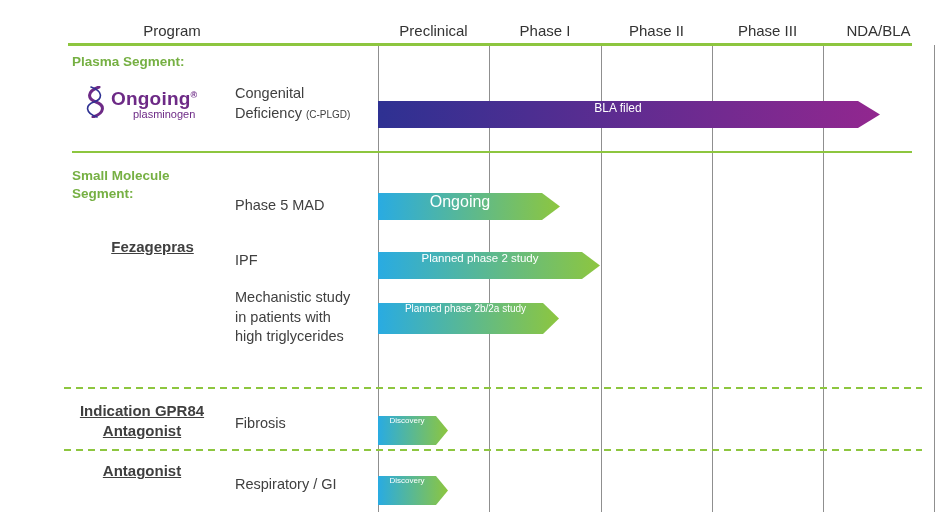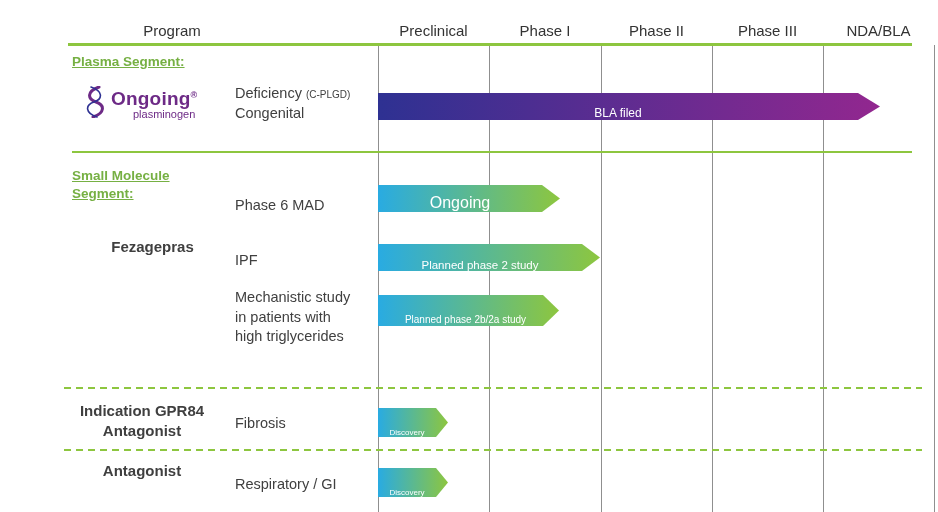--- a/index.html
+++ b/index.html
@@ -9,32 +9,32 @@
   .vline { position:absolute; top:45px; height:467px; width:1px; background:#8f8f8f; }
 
   .colhead { position:absolute; top:22px; font-size:15px; color:#333; text-align:center; }
   .colhead.two-line { top:5px; line-height:1.25; }
 
   .greenline { position:absolute; background:#8dc63f; }
   .dashline  { position:absolute; height:2px;
                background:repeating-linear-gradient(90deg,#8dc63f 0 7px,transparent 7px 12px); }
 
   .seg { position:absolute; color:#76b043; font-weight:bold; font-size:13.5px; line-height:1.35; }
-  .seg span { text-decoration:underline; }
+  .seg span { }
 
-  .arrow { position:absolute; display:flex; align-items:flex-end; justify-content:center;
+  .arrow { position:absolute; display:flex; align-items:flex-start; justify-content:center;
            color:#fff; z-index:2; text-align:center;
            clip-path: polygon(0 0, calc(100% - var(--hw)) 0, 100% 50%, calc(100% - var(--hw)) 100%, 0 100%);
-           padding-right: var(--hw); }
+           padding-right: var(--hw); margin-top: 8px; }
   .arrow.purple    { background:linear-gradient(90deg,#2e3192,#92278f); }
   .arrow.bluegreen { background:linear-gradient(90deg,#29abe2,#8dc63f); }
 
   .ind  { position:absolute; font-size:14.5px; color:#404040; line-height:1.35; }
   .ind .small { font-size:10px; }
-  .prog { position:absolute; font-weight:bold; font-size:15px; color:#3f3f3f; text-align:center; line-height:1.3; }
+  .prog { position:absolute; font-weight:bold; font-size:15px; color:#3f3f3f; text-align:center; line-height:1.3;text-decoration:underline; }
 
   .brand { position:absolute; display:flex; align-items:center; gap:5px; color:#6d2a86; }
   .brand-name { font-size:19px; font-weight:bold; letter-spacing:0.2px; }
   .brand-name sup { font-size:9px; }
   .brand-sub { font-size:11px; text-align:right; margin-top:-2px; padding-right:2px; }
 </style>
 </head>
 <body>
 
 <div id="canvas">
@@ -71,37 +71,37 @@
     </span>
     <span class="brand-textcol">
       <span class="brand-name" style="display:block">
         <span>Ongoing</span><sup>®</sup>
       </span>
       <span class="brand-sub" style="display:block">plasminogen</span>
     </span>
   </div>
 
   <div class="ind" style="left:235px;top:84px">
+    <span style="display:block">Congenital</span>
     <span style="display:block">
       <span>Deficiency</span>
       <span class="small">(C-PLGD)</span>
     </span>
-    <span style="display:block">Congenital</span>
   </div>
 
   <div class="arrow purple" style="--hw:22px;left:378px;top:93px;width:502px;height:27px;font-size:12px">
     <span>BLA filed</span>
   </div>
 
   <div class="seg" style="left:72px;top:167px">
     <span style="display:block">Small Molecule</span>
     <span style="display:block">Segment:</span>
   </div>
 
-  <div class="ind" style="left:235px;top:196px">Phase 6 MAD</div>
+  <div class="ind" style="left:235px;top:196px">Phase 5 MAD</div>
   <div class="arrow bluegreen" style="--hw:18px;left:378px;top:185px;width:182px;height:27px;font-size:16px">
     <span>Ongoing</span>
   </div>
 
   <div class="prog" style="left:85px;top:237px;width:135px">
     <span style="display:block">Fezagepras</span>
   </div>
 
   <div class="ind" style="left:235px;top:251px">IPF</div>
   <div class="arrow bluegreen" style="--hw:18px;left:378px;top:244px;width:222px;height:27px;font-size:11.5px">

